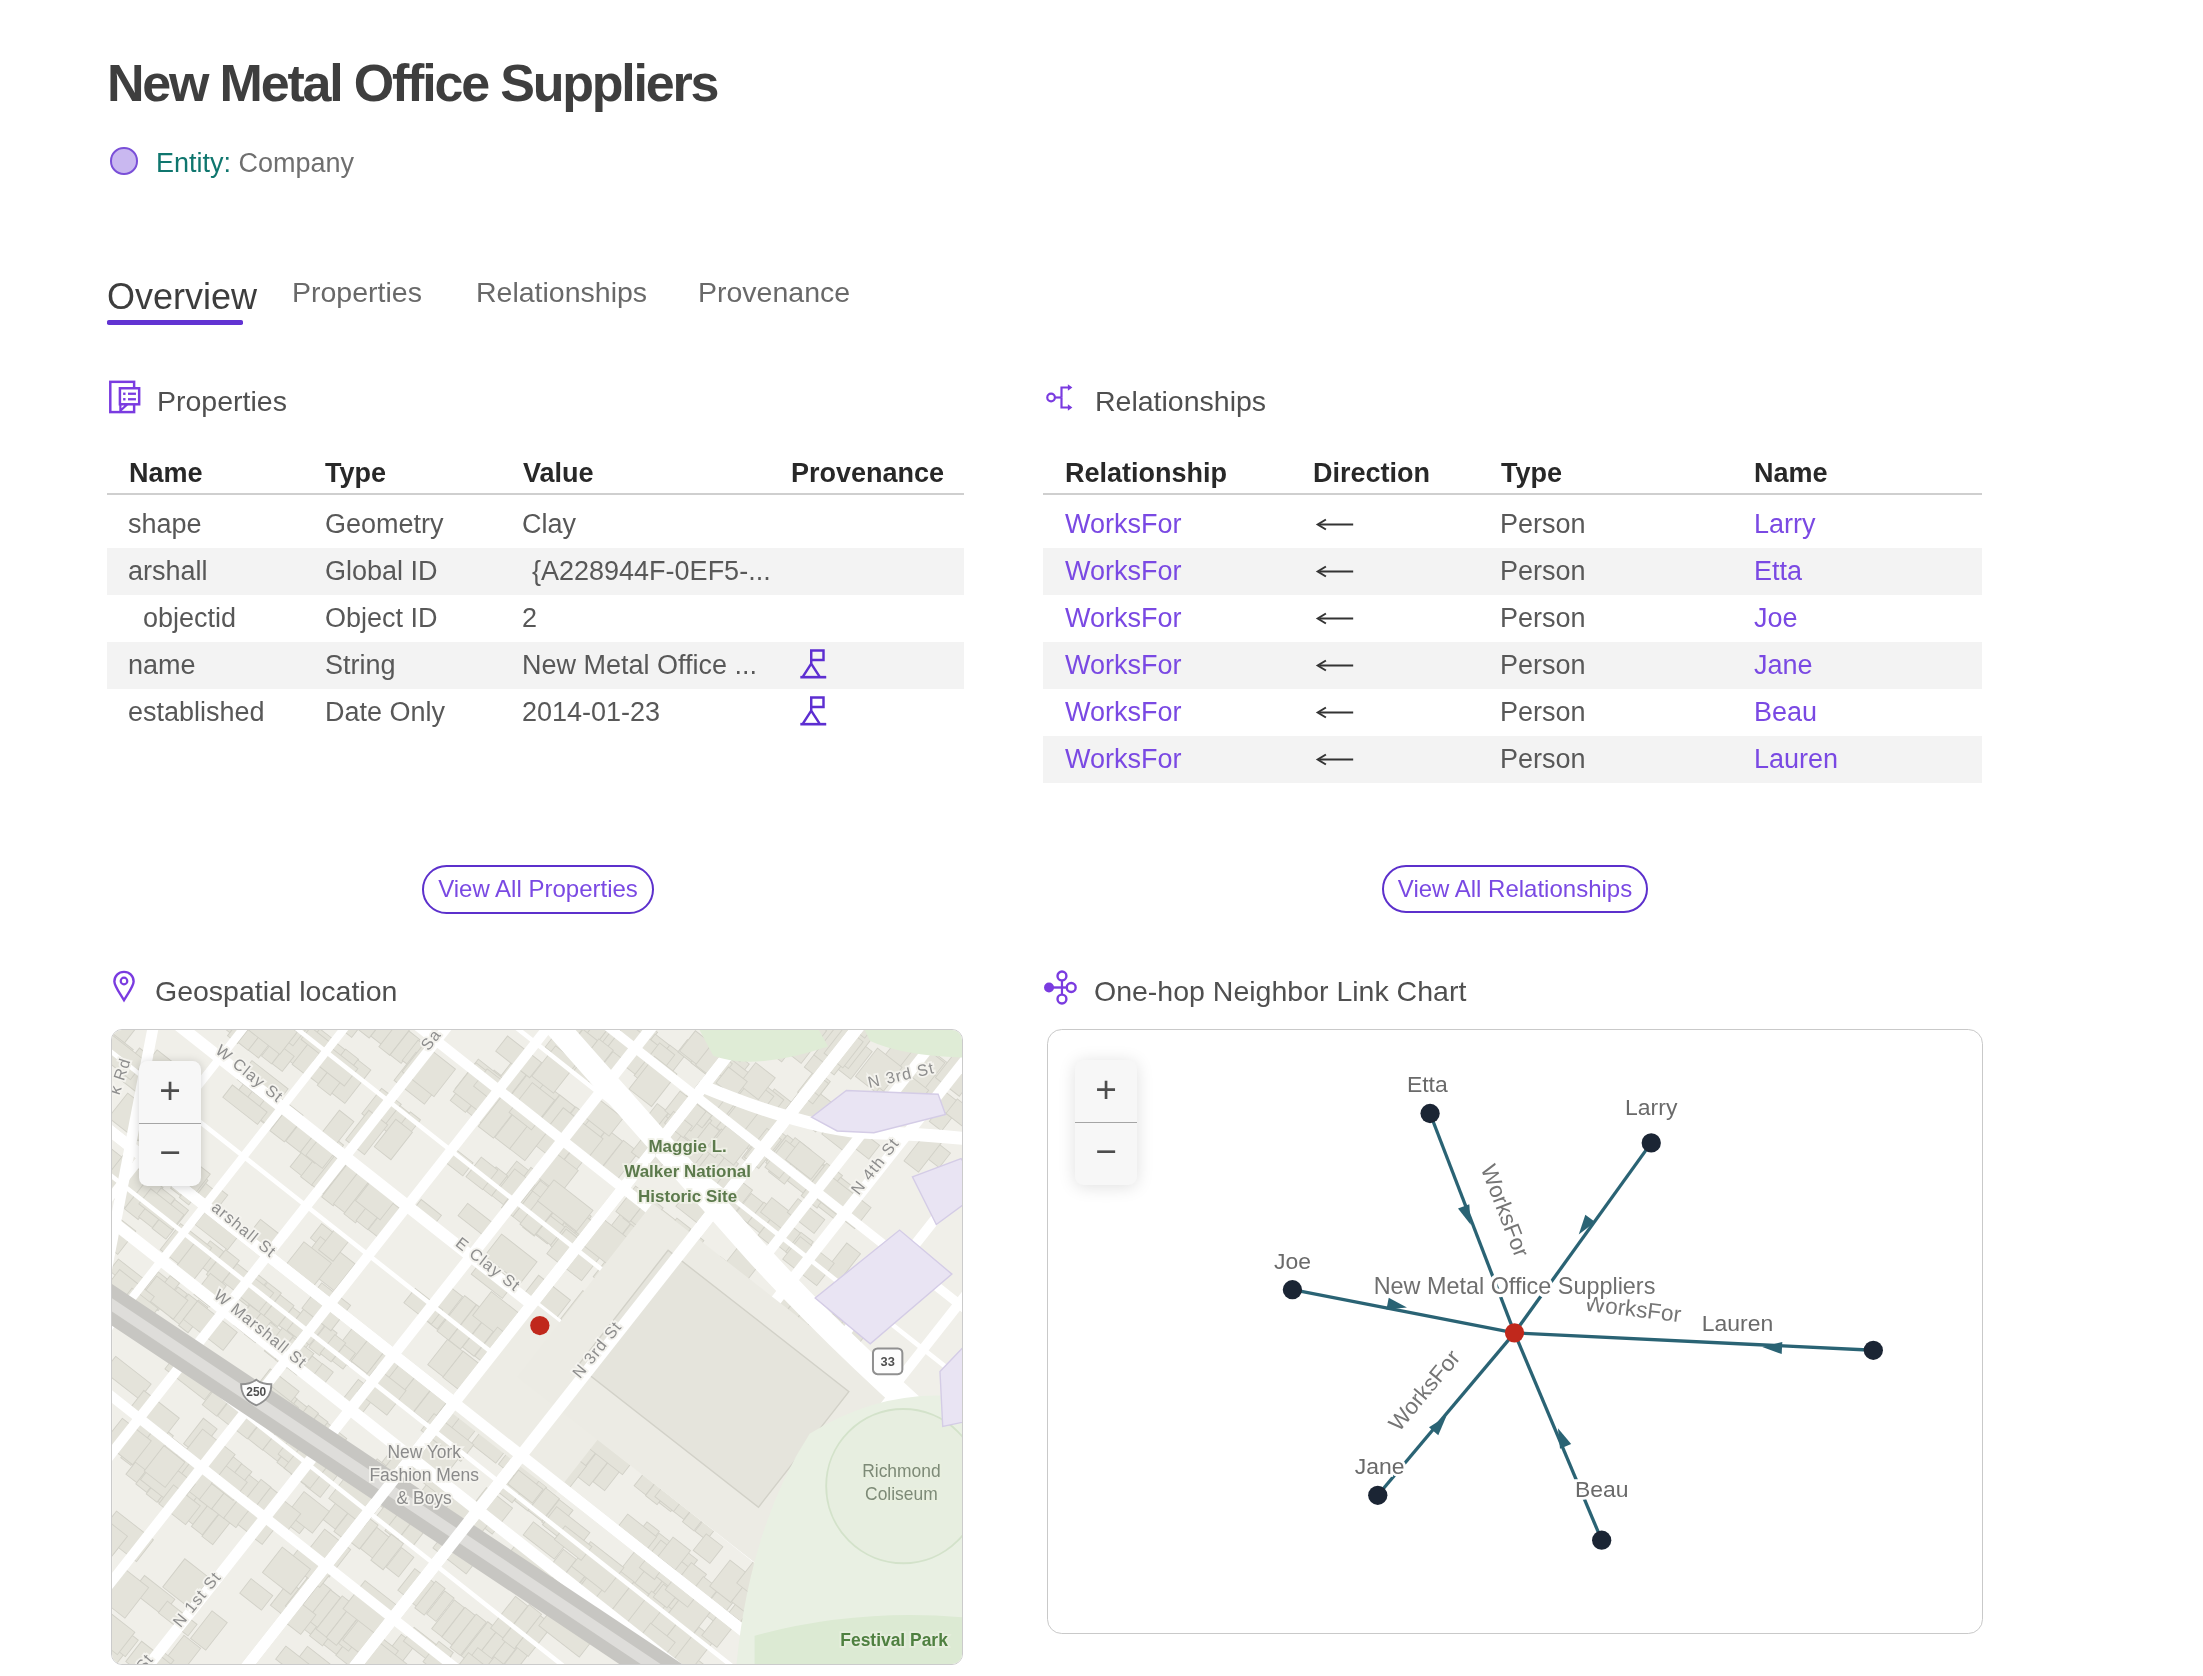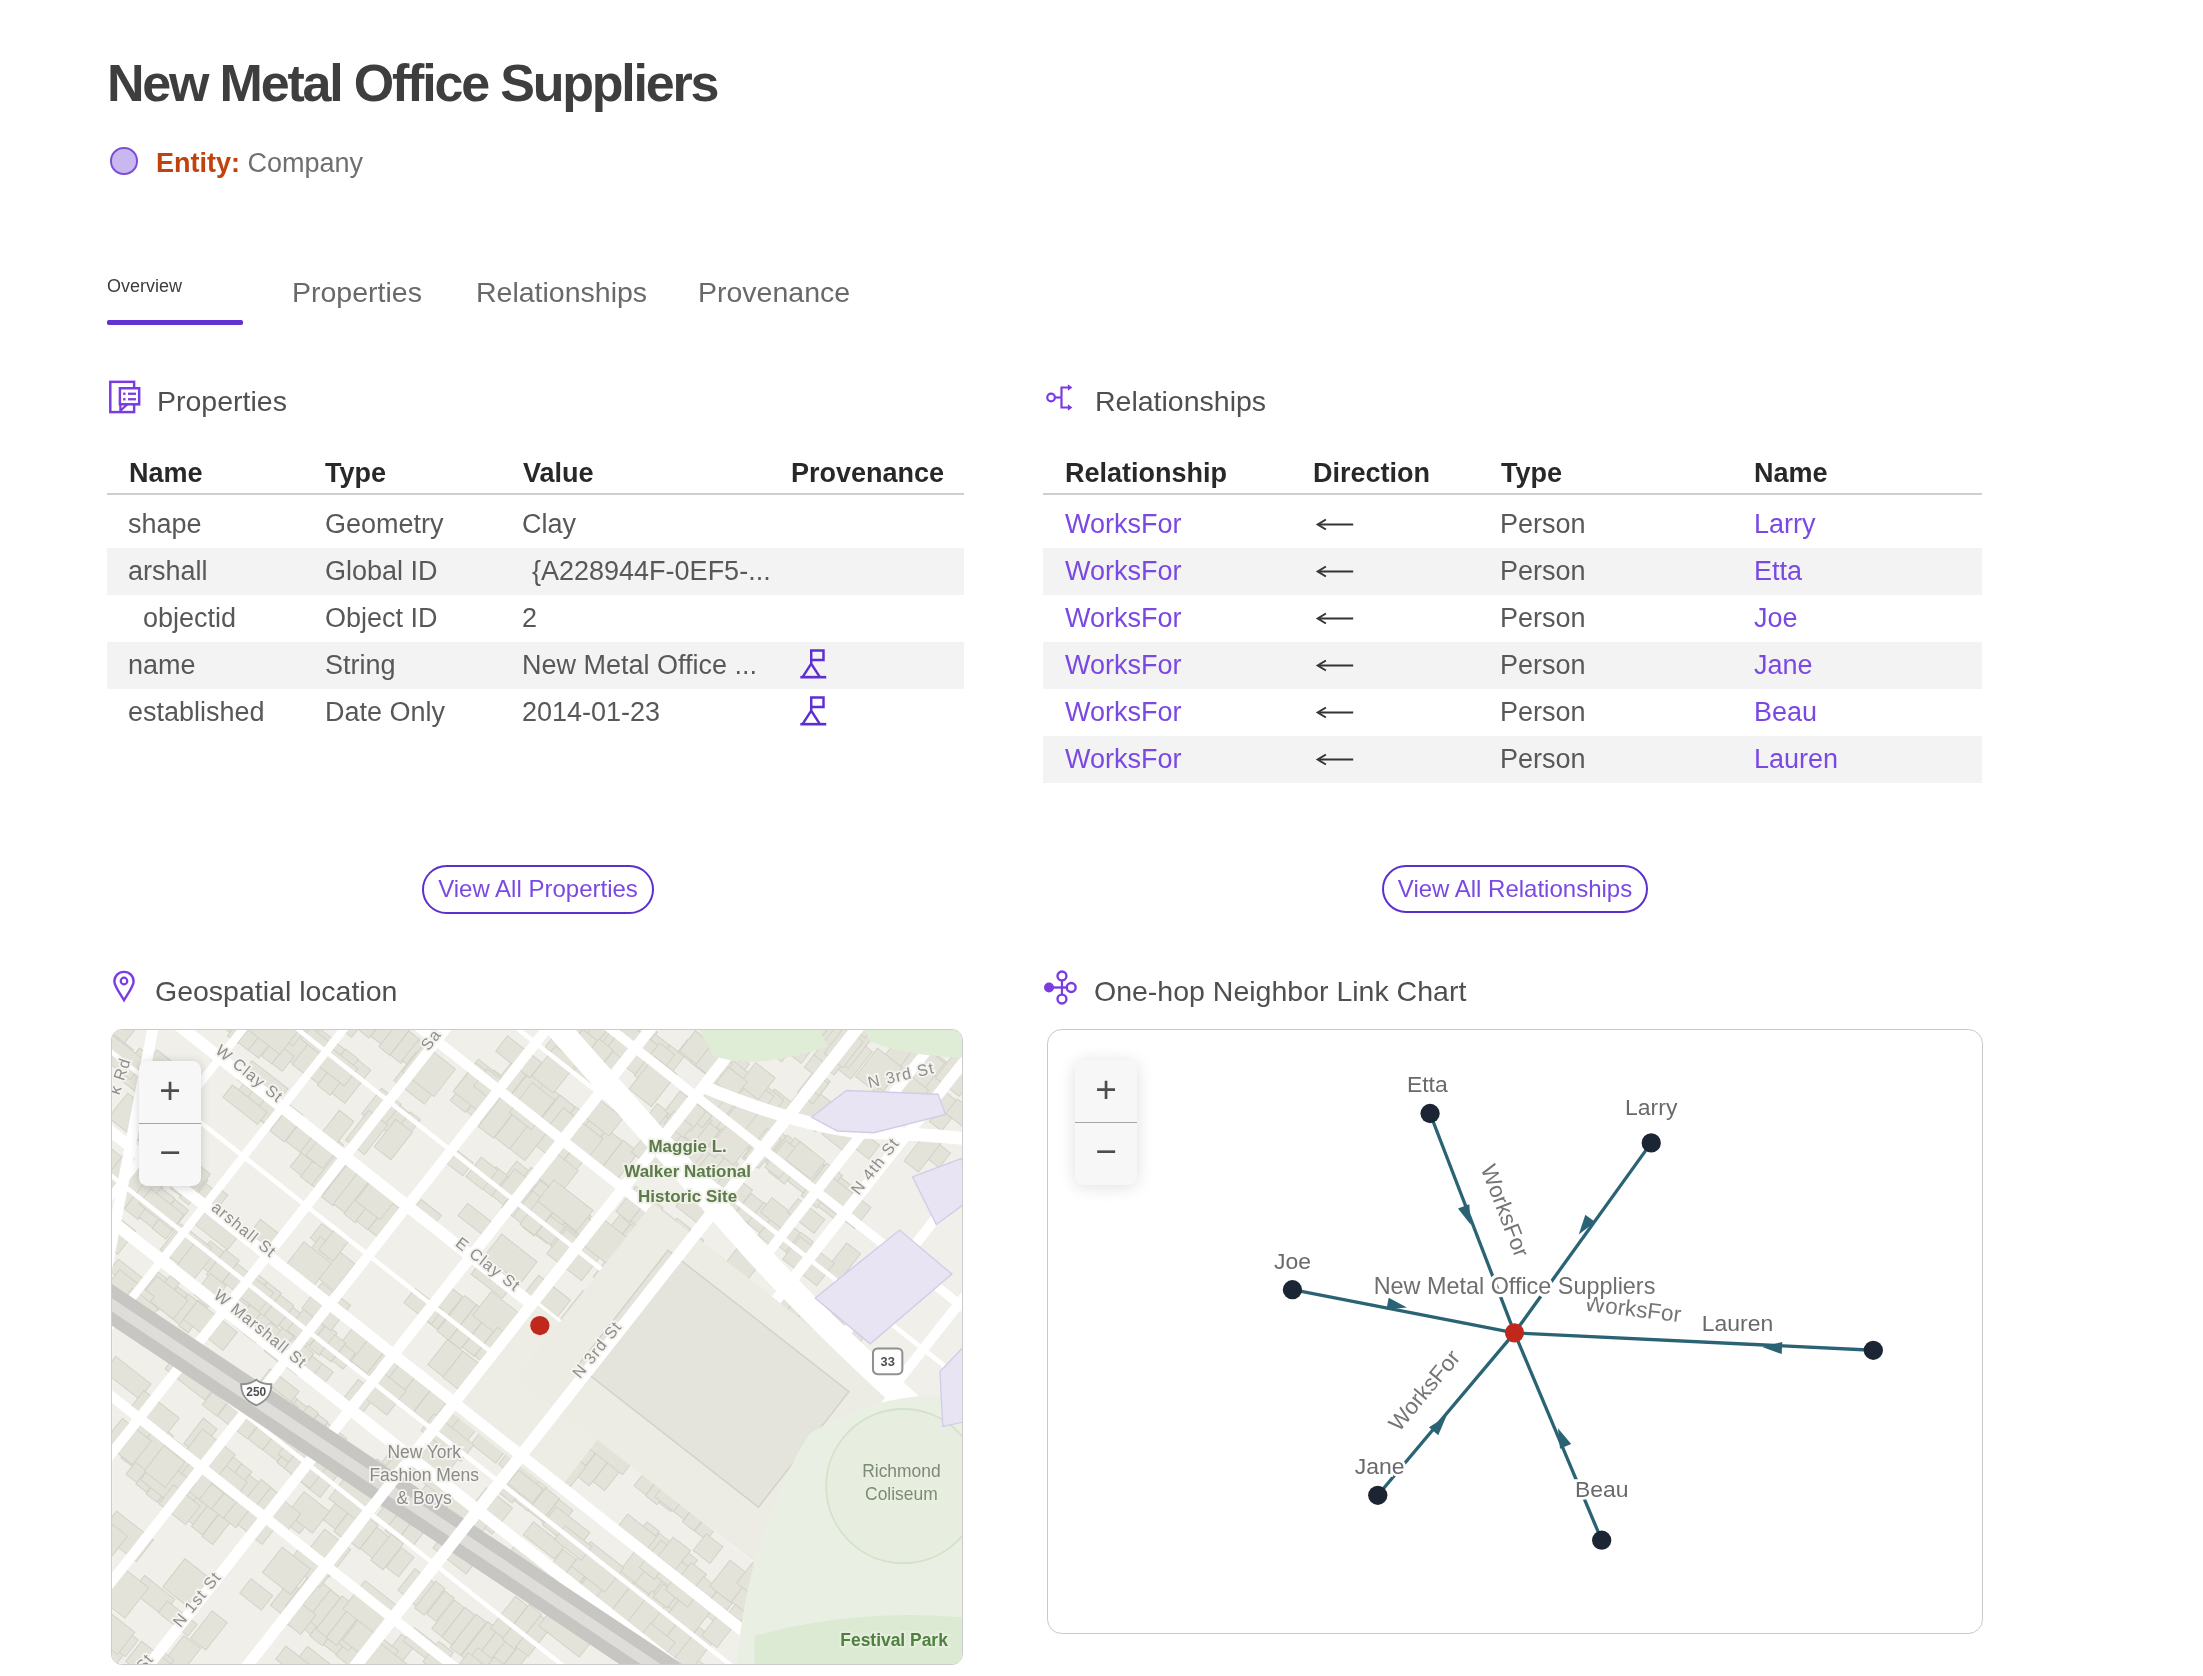--- a/index.html
+++ b/index.html
@@ -9,23 +9,23 @@
 .zoomctl .plus, .zoomctl .minus { position:absolute; left:0; width:62px; height:62px; color:#4d4d4d; font-size:37px; font-weight:400; text-align:center; line-height:59px; }
 .zoomctl .minus { top:62px; }
 .zoomctl .div { position:absolute; top:62px; left:0px; width:62px; height:1.4px; background:#a5a5a5; }
 </style></head>
 <body>
 <div id="page">
 
 <div style="position:absolute;left:107px;top:53px;font-size:52px;font-weight:700;color:#3e3e3e;letter-spacing:-2.2px;">New Metal Office Suppliers</div>
 
 <div style="position:absolute;left:110px;top:147px;width:27.5px;height:27.5px;border-radius:50%;background:#c9b8f0;border:2.8px solid #7a4fd8;"></div>
-<div style="position:absolute;left:156px;top:148px;font-size:27px;color:#6f6f6f;"><span style="font-weight:700;color:#c2410c;text-align:right;">Entity:</span> Company</div>
-
-<div style="position:absolute;left:107px;top:276px;font-size:18px;color:#3d3d3d;">Overview</div>
+<div style="position:absolute;left:156px;top:148px;font-size:27px;color:#6f6f6f;"><span style="font-weight:400;color:#0f766e;text-align:right;">Entity:</span> Company</div>
+
+<div style="position:absolute;left:107px;top:276px;font-size:36px;color:#3d3d3d;">Overview</div>
 <div style="position:absolute;left:292px;top:276px;font-size:28.5px;color:#696969;">Properties</div>
 <div style="position:absolute;left:476px;top:276px;font-size:28.5px;color:#696969;">Relationships</div>
 <div style="position:absolute;left:698px;top:276px;font-size:28.5px;color:#696969;">Provenance</div>
 <div style="position:absolute;left:107px;top:320px;width:136px;height:4.6px;background:#6233d2;border-radius:1.8px;"></div>
 
 <div style="position:absolute;left:108px;top:379px;"><svg width="33" height="35" viewBox="0 0 36 38">
         <rect x="2.5" y="3" width="26" height="33" fill="none" stroke="#7a3be0" stroke-width="2.7"></rect>
         <rect x="13" y="10" width="21" height="17.5" fill="#fff" stroke="#7a3be0" stroke-width="2.7"></rect>
         <path d="M13.5 27.5 L13.5 34.5 L21 27.5 Z" fill="#fff" stroke="#7a3be0" stroke-width="2.4"></path>
         <rect x="16.5" y="14.7" width="2.6" height="2.6" fill="#7a3be0"></rect>

